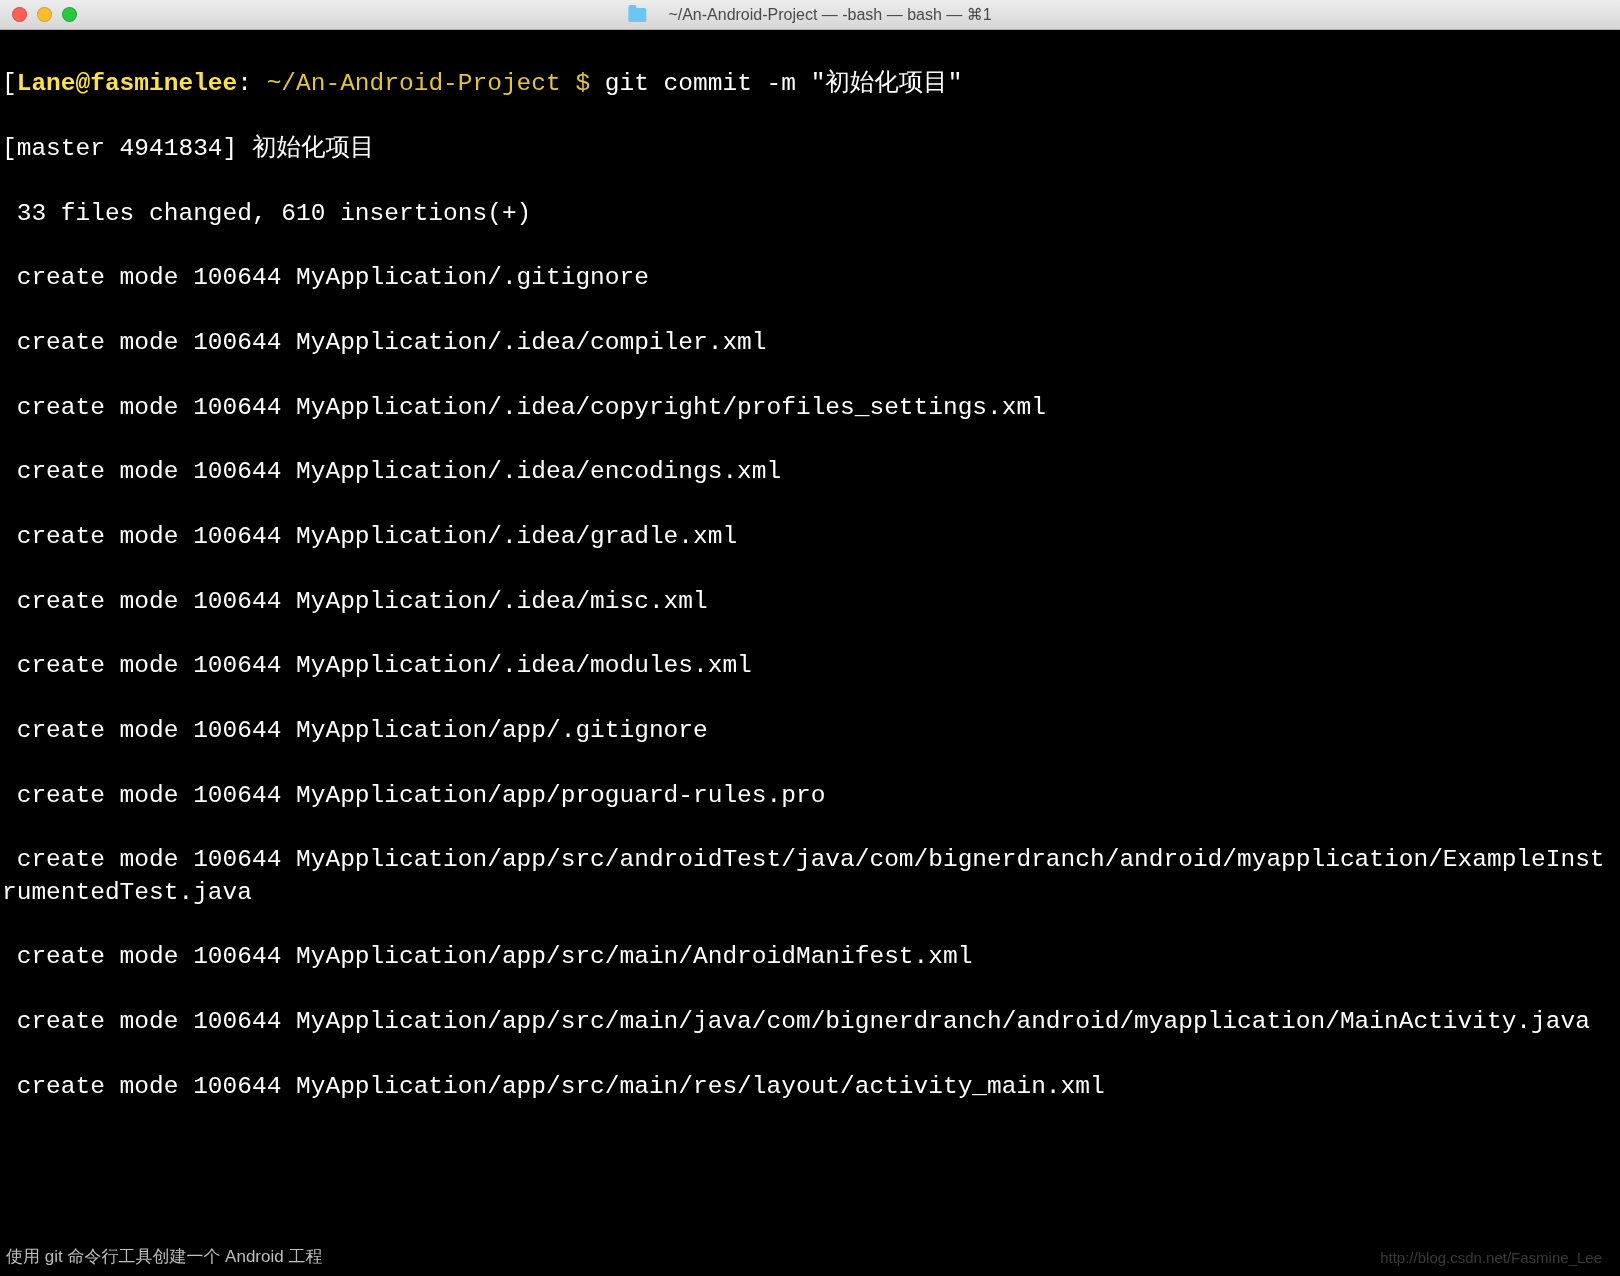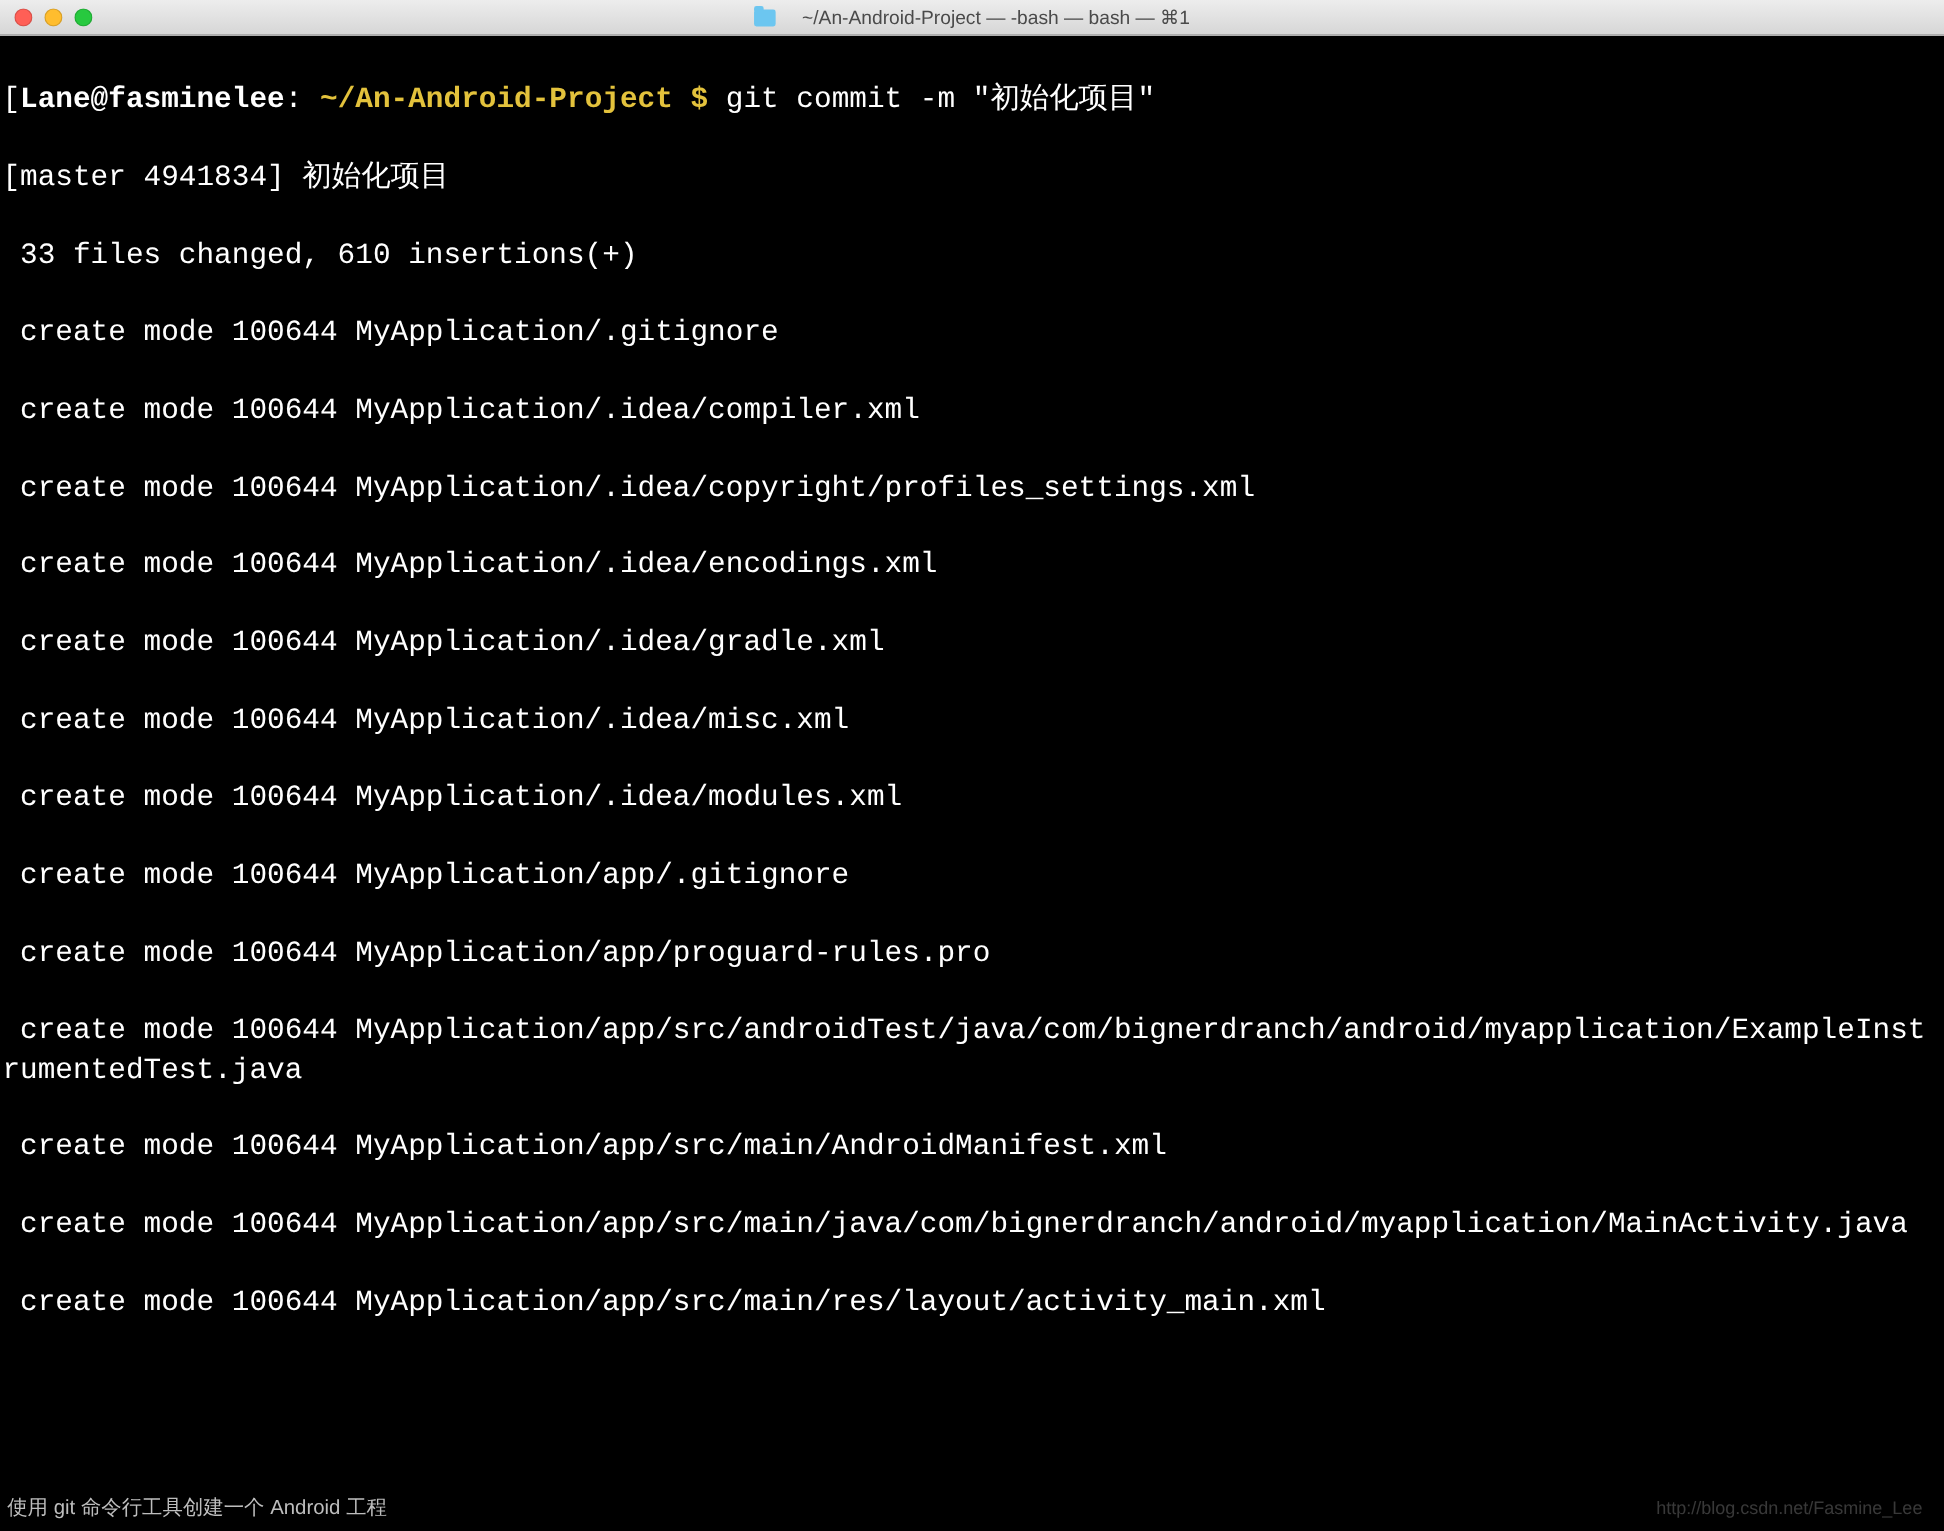--- a/index.html
+++ b/index.html
@@ -70,23 +70,23 @@
       font-size: 24.5px;
       line-height: 1.32;
       padding: 6px 2px 0 2px;
       letter-spacing: 0px;
       white-space: pre-wrap;
       word-break: break-all;
       height: calc(100% - 30px);
       position: relative;
     }
     .prompt-bracket { color: #fff; }
-    .prompt-user { color: #ffffff; font-weight: bold; }
+    .prompt-user { color: #fde047; font-weight: bold; }
     .prompt-colon { color: #fff; }
-    .prompt-path { color: #e3c23c; font-weight: bold; }
+    .prompt-path { color: #e3c23c; font-weight: normal; }
     .prompt-cmd { color: #fff; }
     .comment-line {
       text-align: right;
       padding-right: 8px;
       color: #fff;
     }
     .caption {
       position: absolute;
       bottom: 8px;
       left: 6px;

